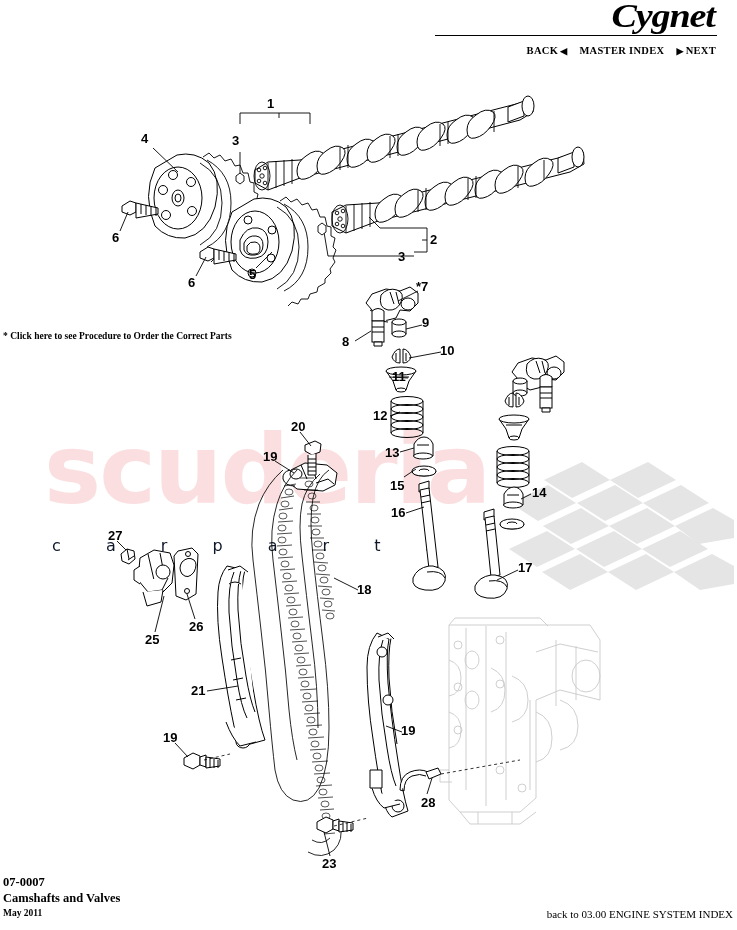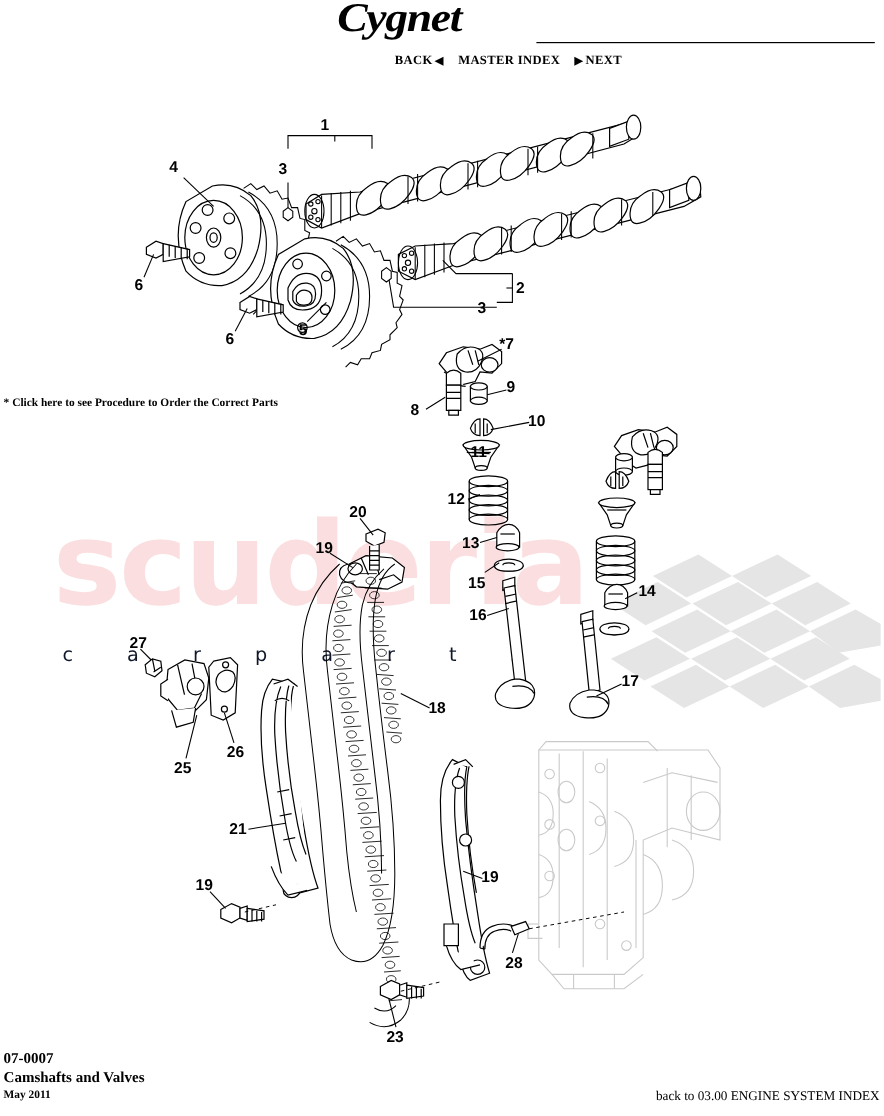--- a/index.html
+++ b/index.html
@@ -12,23 +12,23 @@
     height: 930px;
     position: relative;
     overflow: hidden;
     font-family: "Liberation Serif", serif;
     color: #000;
   }
 
   
   #header {
     position: absolute;
-    top: 0; right: 4px;
+    top: 0; right: 16px;
     width: 400px;
-    text-align: left;
+    text-align: right;
     padding-right: 4px;
   }
   #brand-logo {
     font-family: "Liberation Serif", serif;
     font-weight: bold;
     font-style: italic;
     font-size: 34px;
     letter-spacing: -1px;
     line-height: 32px;
     color: #000;

